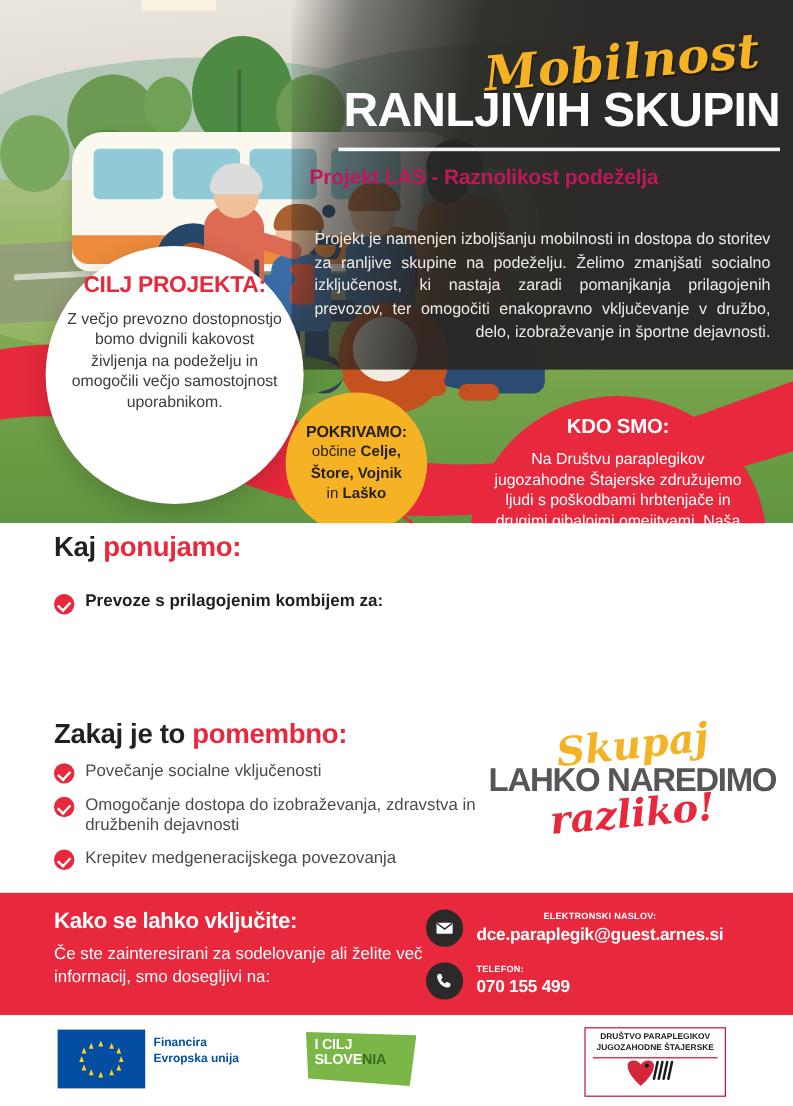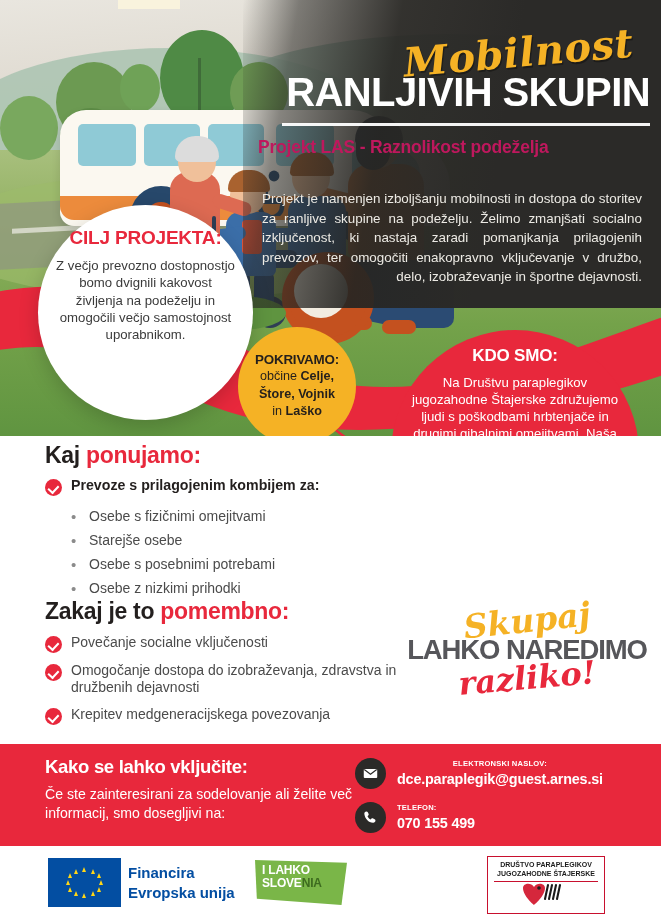--- a/index.html
+++ b/index.html
@@ -153,21 +153,21 @@
     background:#e8283c;color:#fff;display:flex;flex-direction:column;align-items:center;
     padding:16px 18px 0;box-sizing:border-box;text-align:center;}
   .c-who h3{margin:0;font-size:17px;font-weight:700;letter-spacing:-.2px;}
   .c-who p{margin:8px 0 0;font-size:13.2px;line-height:1.3;}
 
   
   .content{position:absolute;left:0;top:436px;width:661px;height:308px;background:#fff;}
   .sec-title{margin:0;font-size:23px;font-weight:700;color:#231f1e;letter-spacing:-.3px;}
   .sec-title em{font-style:normal;color:#e8283c;}
   .offer{position:absolute;left:45px;top:6px;width:360px;}
-  .li-head{display:flex;align-items:flex-start;gap:9px;margin-top:8px;}
+  .li-head{display:flex;align-items:flex-start;gap:9px;margin-top:24px;}
   .chk{flex:0 0 auto;width:17px;height:17px;border-radius:50%;background:#e8283c;position:relative;margin-top:2px;}
   .chk:after{content:"";position:absolute;left:5px;top:4px;width:4.5px;height:8px;border:solid #fff;
     border-width:0 2.1px 2.1px 0;transform:rotate(43deg);}
   .li-head span{font-size:14.2px;font-weight:700;color:#231f1e;line-height:1.2;}
   .sublist{margin:8px 0 0 0;padding:0;list-style:none;}
   .sublist li{position:relative;padding-left:44px;font-size:14px;color:#4b4b4b;line-height:1.72;}
   .sublist li:before{content:"•";position:absolute;left:26px;color:#8b8b8b;font-size:15px;}
   .why{position:absolute;left:45px;top:162px;width:372px;}
   .why .row{display:flex;align-items:flex-start;gap:9px;margin-top:9px;}
   .why .row span{font-size:14px;color:#4b4b4b;line-height:1.24;}
@@ -190,21 +190,21 @@
   .crow.tel{left:355px;top:58px;}
   .cicon{width:31px;height:31px;border-radius:50%;background:#2b2a28;display:flex;align-items:center;justify-content:center;flex:0 0 auto;}
   .clab{font-size:7.6px;font-weight:700;letter-spacing:.2px;line-height:1;margin:0 0 3px;}
   .cval{font-size:14.4px;font-weight:700;letter-spacing:-.2px;margin:0;}
 
   
   .logos{position:absolute;left:0;top:846px;width:661px;height:76px;background:#fff;}
   .eu-flag{position:absolute;left:48px;top:12px;width:73px;height:49px;background:#034ea2;}
   .eu-star{position:absolute;width:0;height:0;border-left:2.6px solid transparent;border-right:2.6px solid transparent;
     border-bottom:5px solid #ffd617;}
-  .eu-text{position:absolute;left:128px;top:17px;color:#034ea2;font-size:15px;font-weight:700;line-height:1.32;}
+  .eu-text{position:absolute;left:128px;top:17px;color:#034ea2;font-size:10px;font-weight:700;line-height:1.32;}
   .ifs{position:absolute;left:255px;top:14px;width:92px;height:45px;background:#7ab648;
     clip-path:polygon(0 0,100% 6%,94% 100%,2% 86%);}
   .ifs-txt{position:absolute;left:262px;top:18px;font-size:12px;font-weight:700;line-height:1.12;letter-spacing:-.2px;}
   .ifs-txt .wht{color:#ffffff;}
   .ifs-txt .dk{color:#3d6b1f;}
   .las{position:absolute;left:378px;top:12px;width:110px;height:56px;}
   .las-word{position:absolute;left:58px;top:12px;font-family:"Liberation Serif",serif;font-size:25px;color:#1b1b1b;letter-spacing:-.5px;}
   .las-sub{position:absolute;left:0px;top:44px;font-size:7.2px;font-weight:700;color:#3b3b3b;letter-spacing:-.1px;}
   .dpz{position:absolute;left:487px;top:10px;width:118px;height:58px;border:1.4px solid #c8102e;box-sizing:border-box;}
   .dpz-t{position:absolute;left:0;right:0;top:4px;text-align:center;font-size:7px;font-weight:700;color:#1b1b1b;line-height:1.28;}
@@ -341,26 +341,20 @@
   </div>
 
   <div class="content">
 
     <div class="offer">
       <h3 class="sec-title"><span>Kaj </span><em>ponujamo:</em></h3>
       <div class="li-head">
         <span class="chk"></span>
         <span>Prevoze s prilagojenim kombijem za:</span>
       </div>
-      <ul class="sublist">
-        <li>Osebe s fizičnimi omejitvami</li>
-        <li>Starejše osebe</li>
-        <li>Osebe s posebnimi potrebami</li>
-        <li>Osebe z nizkimi prihodki</li>
-      </ul>
     </div>
 
     <div class="why">
       <h3 class="sec-title"><span>Zakaj je to </span><em>pomembno:</em></h3>
       <div class="row">
         <span class="chk"></span>
         <span>Povečanje socialne vključenosti</span>
       </div>
       <div class="row">
         <span class="chk"></span>
@@ -427,21 +421,21 @@
       <span class="eu-star" style="left:20.2px;top:15.4px"></span>
       <span class="eu-star" style="left:26.2px;top:10.6px"></span>
     </div>
     <div class="eu-text">
       <div>Financira</div>
       <div>Evropska unija</div>
     </div>
 
     <div class="ifs"></div>
     <div class="ifs-txt">
-      <div class="wht">I LAHKO</div>
+      <div class="wht">I CILJ</div>
       <div><span class="wht">SLOVE</span><span class="dk">NIA</span></div>
     </div>
 
 
     <div class="dpz">
       <div class="dpz-t">
         <div>DRUŠTVO PARAPLEGIKOV</div>
         <div>JUGOZAHODNE ŠTAJERSKE</div>
       </div>
       <div class="dpz-rule"></div>

